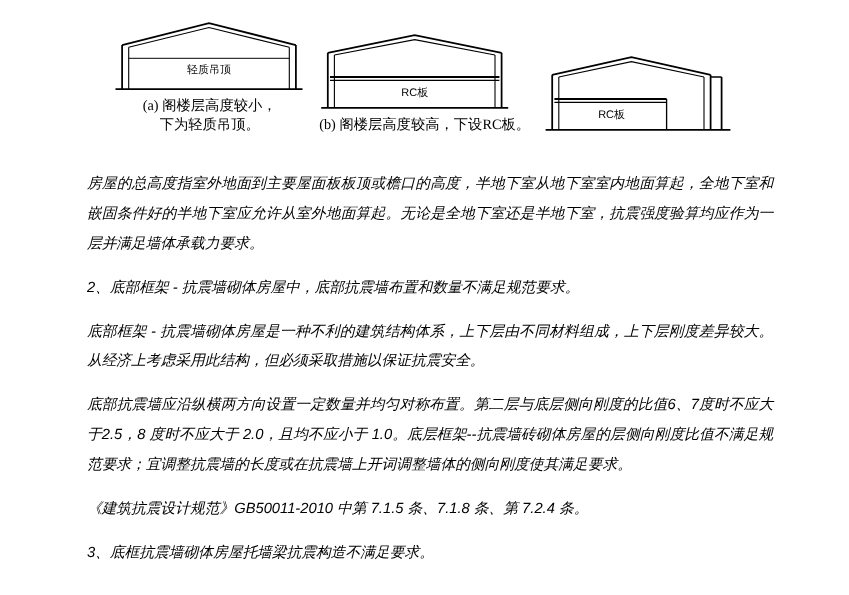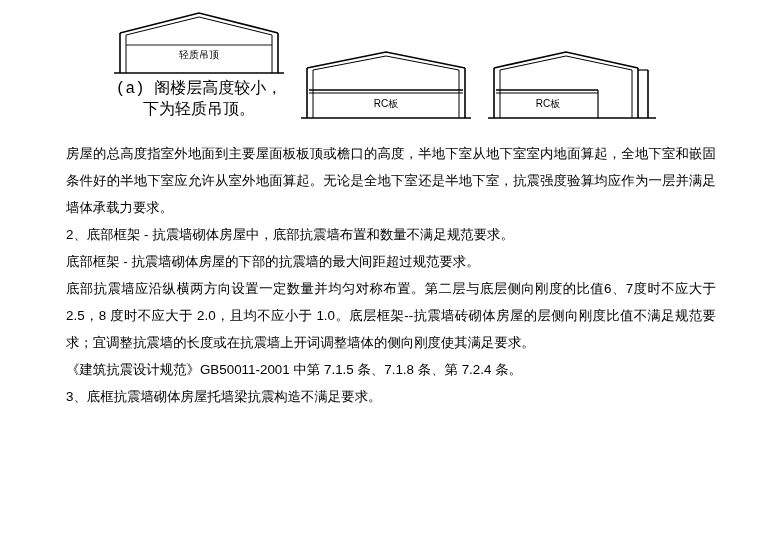--- a/index.html
+++ b/index.html
@@ -33,48 +33,49 @@
   }
   .fig {
     position: relative;
     margin: 0 6px;
     text-align: center;
   }
   .fig svg {
     display: block;
   }
   .fig-caption {
-    font-size: 16px;
+    font-size: 13px;
     color: #000;
     margin-top: 2px;
     line-height: 1.35;
     white-space: pre-line;
-    font-family: Liberation Mono, monospace;
+    font-family: Liberation Serif, serif;
   }
   .fig-label {
     font-size: 10px;
     fill: #000;
     font-family: "Liberation Sans", sans-serif;
   }
 
   
   .body-text {
     position: absolute;
     left: 66px;
     top: 140px;
     width: 650px;
     font-size: 13.4px;
     line-height: 27px;
     color: #000;
     font-family: "Liberation Sans", sans-serif;
   }
   .body-text p {
-    margin: 0;
+    margin: 13px;
     text-align: justify;
     text-justify: inter-ideograph;
+    font-style: italic;
   }
   .body-text p.para-break {
     margin-top: 7px;
   }
 </style>
 </head>
 <body>
 
 <div class="page">
 
@@ -109,20 +110,21 @@
         <line x1="8" y1="18" x2="8" y2="68" stroke="#000" stroke-width="1.6"></line>
         <line x1="14" y1="20" x2="14" y2="68" stroke="#000" stroke-width="1"></line>
         <line x1="166" y1="18" x2="166" y2="68" stroke="#000" stroke-width="1.6"></line>
         <line x1="160" y1="20" x2="160" y2="68" stroke="#000" stroke-width="1"></line>
 
         <line x1="10" y1="40" x2="164" y2="40" stroke="#000" stroke-width="1.6"></line>
         <line x1="10" y1="43" x2="164" y2="43" stroke="#000" stroke-width="1.2"></line>
         <line x1="2" y1="68" x2="172" y2="68" stroke="#000" stroke-width="1.6"></line>
         <text class="fig-label" x="87" y="57" text-anchor="middle">RC板</text>
       </svg>
+      <div class="fig-caption">(b) 阁楼层高度较高，下设RC板。</div>
     </div>
 
     <div class="fig">
       <svg width="175" height="72" viewBox="0 0 175 72">
         <polyline points="8,18 80,2 152,18" fill="none" stroke="#000" stroke-width="1.6"></polyline>
         <polyline points="14,20 80,6 146,20" fill="none" stroke="#000" stroke-width="1"></polyline>
         <line x1="8" y1="18" x2="8" y2="68" stroke="#000" stroke-width="1.6"></line>
         <line x1="14" y1="20" x2="14" y2="68" stroke="#000" stroke-width="1"></line>
         <line x1="152" y1="18" x2="152" y2="68" stroke="#000" stroke-width="1.6"></line>
         <line x1="146" y1="20" x2="146" y2="68" stroke="#000" stroke-width="1"></line>
@@ -137,20 +139,20 @@
         <line x1="2" y1="68" x2="170" y2="68" stroke="#000" stroke-width="1.6"></line>
         <text class="fig-label" x="62" y="57" text-anchor="middle">RC板</text>
       </svg>
     </div>
 
   </div>
 
   <div class="body-text">
     <p>房屋的总高度指室外地面到主要屋面板板顶或檐口的高度，半地下室从地下室室内地面算起，全地下室和嵌固条件好的半地下室应允许从室外地面算起。无论是全地下室还是半地下室，抗震强度验算均应作为一层并满足墙体承载力要求。</p>
     <p>2、底部框架 - 抗震墙砌体房屋中，底部抗震墙布置和数量不满足规范要求。</p>
-    <p>底部框架 - 抗震墙砌体房屋的下部的抗震墙的最大间距超过规范要求。</p>
+    <p>底部框架 - 抗震墙砌体房屋是一种不利的建筑结构体系，上下层由不同材料组成，上下层刚度差异较大。从经济上考虑采用此结构，但必须采取措施以保证抗震安全。</p>
     <p>底部抗震墙应沿纵横两方向设置一定数量并均匀对称布置。第二层与底层侧向刚度的比值6、7度时不应大于2.5，8 度时不应大于 2.0，且均不应小于 1.0。底层框架--抗震墙砖砌体房屋的层侧向刚度比值不满足规范要求；宜调整抗震墙的长度或在抗震墙上开词调整墙体的侧向刚度使其满足要求。</p>
-    <p>《建筑抗震设计规范》GB50011-2001 中第 7.1.5 条、7.1.8 条、第 7.2.4 条。</p>
+    <p>《建筑抗震设计规范》GB50011-2010 中第 7.1.5 条、7.1.8 条、第 7.2.4 条。</p>
     <p>3、底框抗震墙砌体房屋托墙梁抗震构造不满足要求。</p>
 
   </div>
 
 </div>
 
 </body></html>

